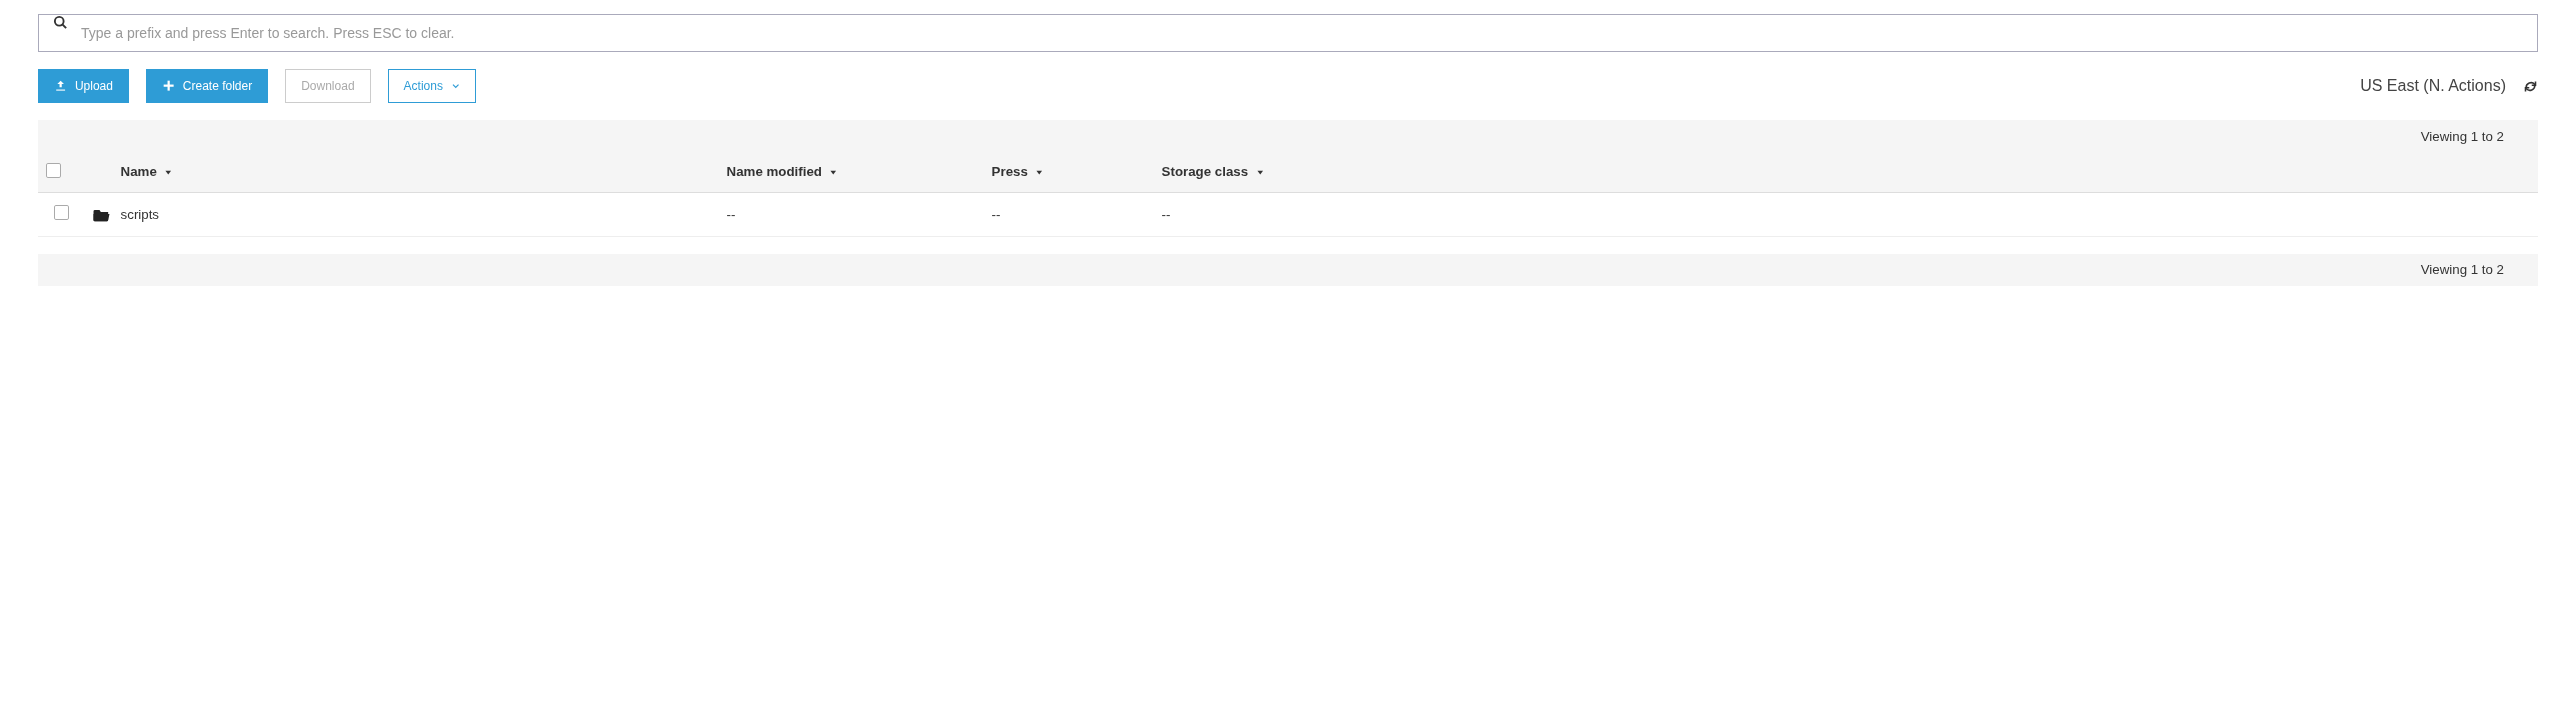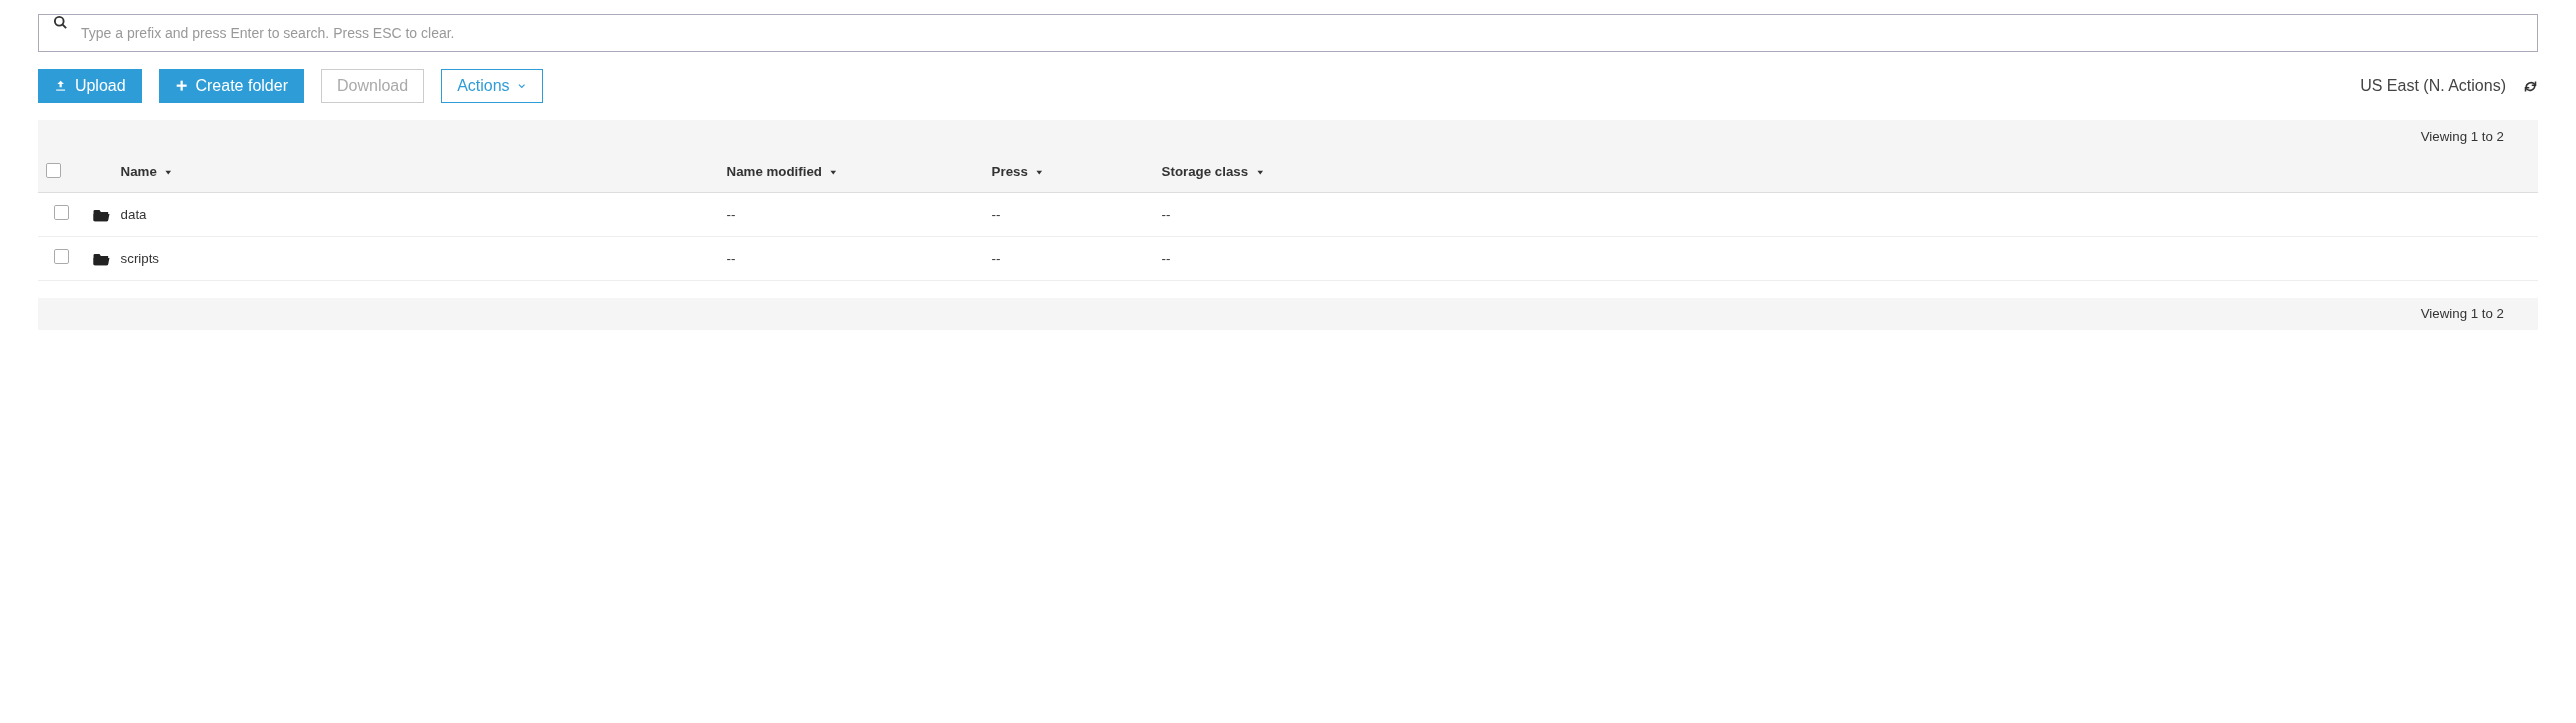--- a/index.html
+++ b/index.html
@@ -46,21 +46,21 @@
       align-items: center;
       gap: 17px;
       margin-bottom: 17px;
     }
     .btn {
       display: inline-flex;
       align-items: center;
       gap: 7.6px;
       height: 34px;
       padding: 0 15px;
-      font-size: 16px;
+      font-size: 12px;
       border: 0.9px solid transparent;
       cursor: pointer;
       white-space: nowrap;
     }
     .btn-primary {
       background: #2e9cd6;
       color: #fff;
       border-color: #2e9cd6;
     }
     .btn-disabled {
@@ -268,35 +268,20 @@
     <tr>
       <td class="col-check"><span class="chk"></span></td>
       <td class="col-icon">
         <span class="folder-icon">
           <svg class="icon-svg" width="17" height="13.3" viewBox="0 0 24 20">
             <path fill="#222" d="M2 3h7l2 3h11v12a2 2 0 0 1-2 2H2a2 2 0 0 1-2-2V5a2 2 0 0 1 2-2z"></path>
             <path fill="#222" d="M0 9h24l-2 9a2 2 0 0 1-2 2H2a2 2 0 0 1-2-2z"></path>
           </svg>
         </span>
       </td>
-      <td>data</td>
-      <td>--</td>
-      <td>--</td>
-      <td>--</td>
-    </tr>
-    <tr>
-      <td class="col-check"><span class="chk"></span></td>
-      <td class="col-icon">
-        <span class="folder-icon">
-          <svg class="icon-svg" width="17" height="13.3" viewBox="0 0 24 20">
-            <path fill="#222" d="M2 3h7l2 3h11v12a2 2 0 0 1-2 2H2a2 2 0 0 1-2-2V5a2 2 0 0 1 2-2z"></path>
-            <path fill="#222" d="M0 9h24l-2 9a2 2 0 0 1-2 2H2a2 2 0 0 1-2-2z"></path>
-          </svg>
-        </span>
-      </td>
       <td>scripts</td>
       <td>--</td>
       <td>--</td>
       <td>--</td>
     </tr>
   </tbody>
 </table>
 
 <div class="pager-row" style="margin-top:17px">
   <span>Viewing 1 to 2</span>

